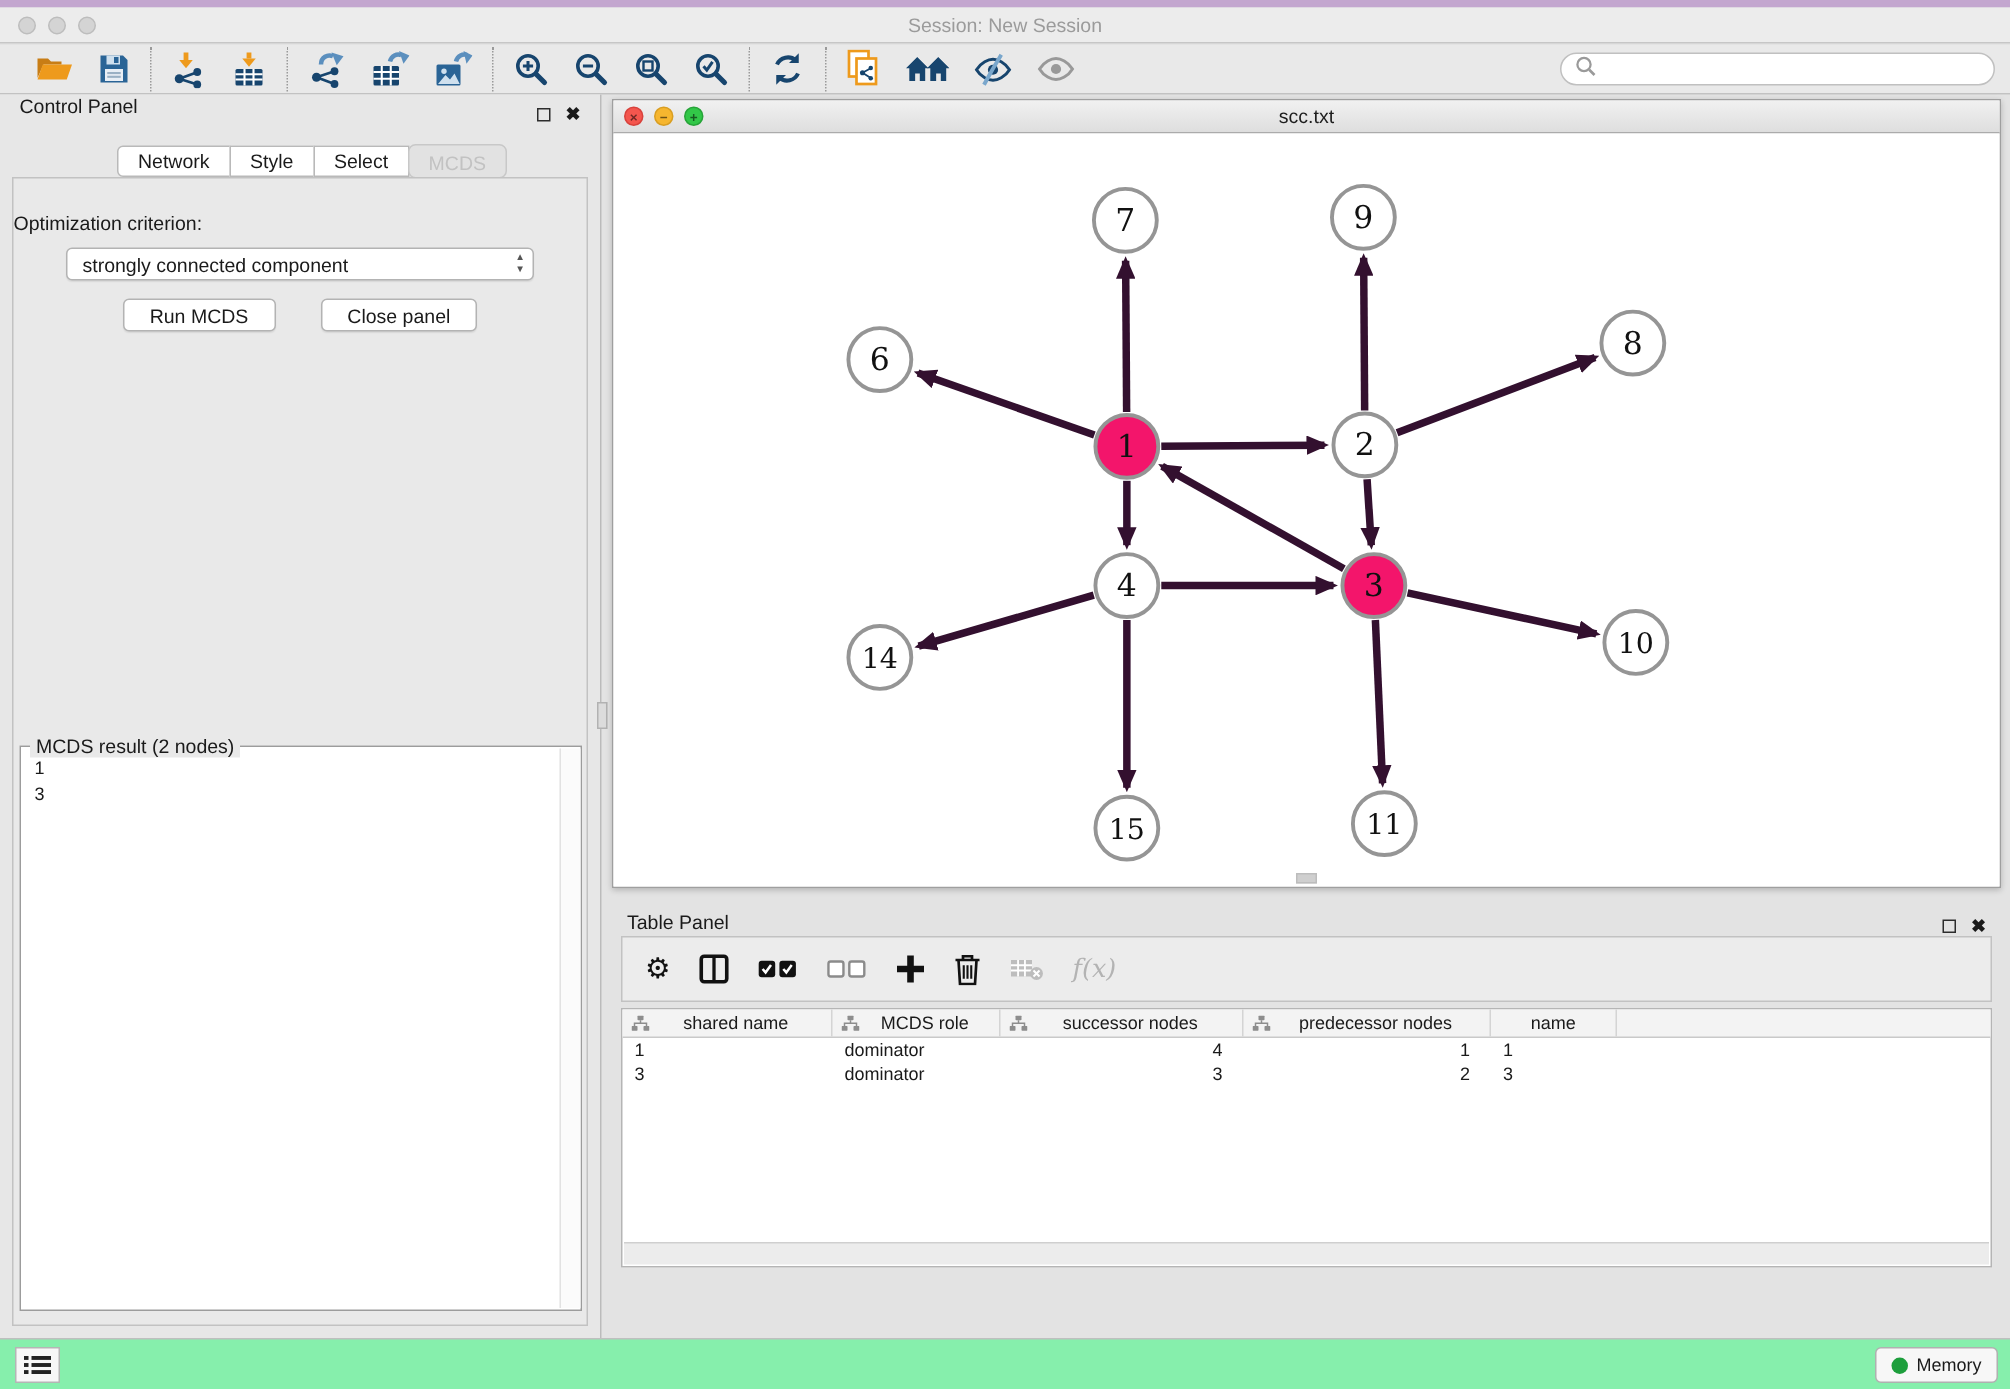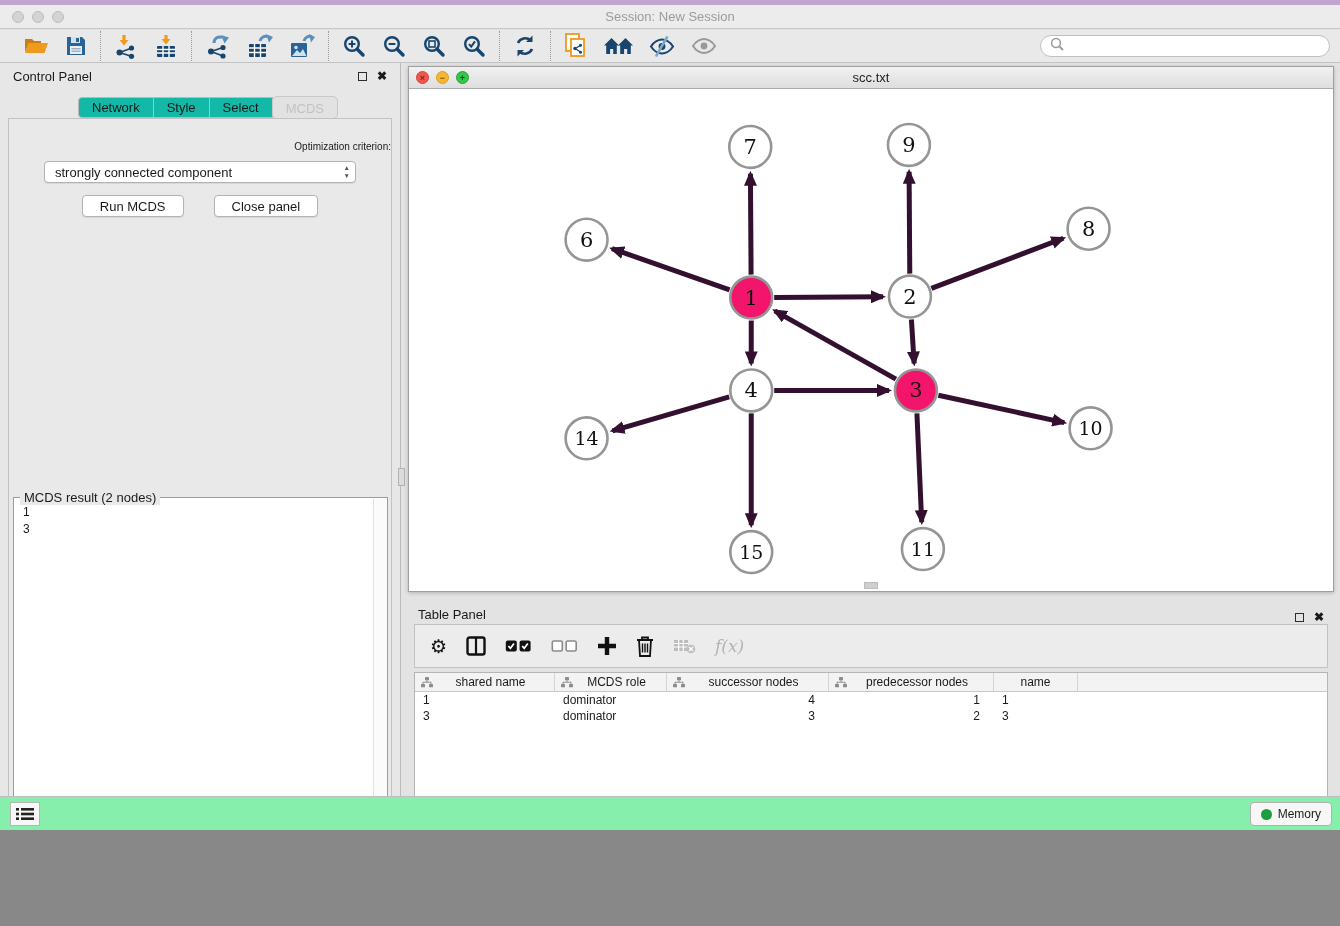--- a/index.html
+++ b/index.html
@@ -1,46 +1,46 @@
 <!DOCTYPE html>
 <html><head>
 <meta charset="utf-8">
 <style>
   html,body{margin:0;padding:0;background:#888;}
   *{box-sizing:border-box;}
-  .screen{position:relative;width:1340px;height:830px;background:#e3e3e3;font-family:"Liberation Sans",sans-serif;color:#1a1a1a;overflow:hidden;}
+  .screen{position:relative;width:1340px;height:926px;background:#e3e3e3;font-family:"Liberation Sans",sans-serif;color:#1a1a1a;overflow:hidden;}
   
   .deskstrip{position:absolute;top:0;left:0;right:0;height:5px;background:#c3a6cf;}
   .titlebar{position:absolute;top:5px;left:0;right:0;height:24px;background:#ececec;border-bottom:1px solid #c6c6c6;}
   .tl-gray{position:absolute;left:12px;top:6px;display:flex;gap:8px;}
   .tl-gray span{width:12px;height:12px;border-radius:50%;background:#d4d4d4;border:1px solid #bdbdbd;}
   .win-title{text-align:center;line-height:23px;font-size:13px;color:#9b9b9b;}
   
   .toolbar{position:absolute;top:30px;left:0;right:0;height:33px;background:#e9e9e9;border-bottom:1px solid #c2c2c2;display:flex;align-items:center;padding:0 10px;}
   #tb-groups{display:flex;align-items:center;height:100%;}
   .tb-group{display:flex;align-items:center;gap:16px;padding:0 13px;height:30px;}
   .tb-group + .tb-group{border-left:1px dotted #9a9a9a;}
   .tb-icon{display:inline-flex;align-items:center;justify-content:center;cursor:default;}
   .tb-icon.dis{opacity:.9;}
   .search{margin-left:auto;display:flex;align-items:center;gap:5px;background:#fff;border:1px solid #c0c0c0;border-radius:12px;height:22px;width:290px;padding:0 9px;}
   .search input{border:none;outline:none;flex:1;font-size:12px;background:transparent;font-family:"Liberation Sans",sans-serif;}
   
   .control-panel{position:absolute;left:0;top:63px;width:401px;height:829px;background:#e7e7e7;border-right:1px solid #bbb;}
-  .cp-header{height:26px;display:flex;align-items:center;padding:0 13px;gap:0;}
+  .cp-header{height:26px;display:flex;padding:0 13px;gap:0;}
   .panel-title{font-size:13px;color:#1a1a1a;}
   .hd-icons{margin-left:auto;display:flex;align-items:center;gap:10px;}
   .sq-btn{width:9px;height:9px;border:1.6px solid #2c2c2c;display:inline-block;}
   .x-btn{font-size:12px;font-weight:bold;color:#1a1a1a;line-height:10px;}
   .cp-tabs{position:absolute;top:34px;left:78px;display:flex;}
-  .tab{background:#14b8a6;border:1px solid #b9b9b9;padding:0 13px;height:21px;line-height:20px;font-size:13px;margin-left:-1px;white-space:nowrap;}
+  .tab{background:#ffffff;border:1px solid #b9b9b9;padding:0 13px;height:21px;line-height:20px;font-size:13px;margin-left:-1px;white-space:nowrap;}
   .tab:first-child{border-radius:4px 0 0 4px;margin-left:0;}
   .tab:last-child{border-radius:0 4px 4px 0;}
   .tab.active{background:#e2e2e2;color:#c2c2c2;border-radius:5px;border-color:#c8c8c8;position:relative;top:-1px;height:23px;line-height:23px;}
   .cp-content{position:absolute;left:8px;right:8px;top:55px;bottom:8px;background:#e9e9e9;border:1px solid #c2c2c2;}
-  .opt-label{text-align:right;font-size:10px;margin-top:22px;}
+  .opt-label{text-align:left;font-size:13px;margin-top:22px;}
   .dropdown{margin:9px auto 0;width:312px;height:22px;background:#fff;border:1px solid #b3b3b3;border-radius:4px;display:flex;align-items:center;padding:0 36px 0 10px;font-size:13px;position:relative;box-shadow:0 1px 1px rgba(0,0,0,.08);}
   .stepper{position:absolute;right:5px;top:2px;display:flex;flex-direction:column;align-items:center;color:#555;}
   .stepper span{font-size:6.5px;line-height:8px;}
   .btn-row{display:flex;justify-content:center;gap:30px;margin-top:12px;}
   .btn{height:22px;padding:0 17px;background:#fff;border:1px solid #b3b3b3;border-radius:4px;font-size:13px;display:flex;align-items:center;box-shadow:0 1px 1px rgba(0,0,0,.08);}
   .result-box{position:absolute;left:4px;right:3px;top:378px;bottom:9px;border:1px solid #9c9c9c;background:#fff;}
   .result-legend{position:absolute;top:-8px;left:6px;background:#e9e9e9;padding:0 4px;font-size:13px;}
   .result-lines{margin:0;padding:6px 9px;font-family:"Liberation Sans",sans-serif;font-size:12px;line-height:17px;white-space:pre;}
   .result-scroll{position:absolute;right:0;top:1px;bottom:1px;width:14px;background:#fbfbfb;border-left:1px solid #e2e2e2;}
   

